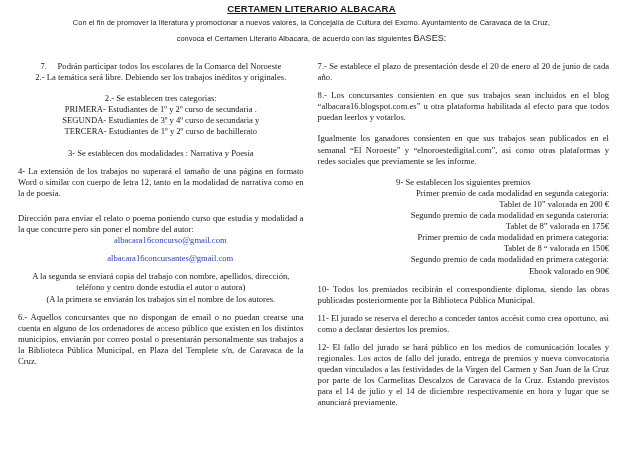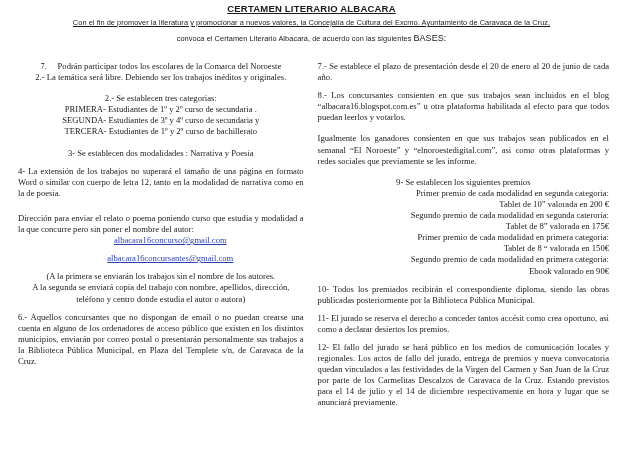--- a/index.html
+++ b/index.html
@@ -33,21 +33,20 @@
     text-decoration: underline;
     letter-spacing: 0.2px;
     line-height: 12px;
     margin: 1px 0 2px 0;
   }
   .doc-sub1 {
     font-size: 7.4px;
     line-height: 11px;
     letter-spacing: 0.05px;
     margin-bottom: 5px;
-    text-decoration: underline;
   }
   .doc-sub2 {
     font-size: 7.4px;
     line-height: 11px;
     letter-spacing: 0.05px;
     margin-bottom: 17px;
   }
   .doc-sub2 .bases {
     font-size: 9px;
   }
@@ -79,21 +78,20 @@
     text-justify: inter-word;
   }
   .p.center {
     text-align: center;
   }
   .gap-s  { height: 7px; }
   .gap-m  { height: 10px; }
 
   .link {
     color: #2a3fb0;
-    text-decoration: underline;
     margin-left: 19px;
   }
   .email-line {
     text-align: center;
     font-size: 8.6px;
     line-height: 11.1px;
   }
   
   .clines > div {
     text-align: right;
@@ -141,22 +139,22 @@
 
       <div class="p">Dirección para enviar el relato o poema poniendo curso que estudia y modalidad a la que concurre pero sin poner el nombre del autor:</div>
       <div class="email-line"><span class="link">albacara16concurso@gmail.com</span></div>
 
       <div class="gap-s"></div>
 
       <div class="email-line"><span class="link">albacara16concursantes@gmail.com</span></div>
 
       <div class="gap-s"></div>
 
+      <div class="p center">A la segunda se enviará copia del trabajo con nombre, apellidos, dirección, teléfono y centro donde estudia el autor o autora)</div>
       <div class="p center">(A la primera se enviarán los trabajos sin el nombre de los autores.</div>
-      <div class="p center">A la segunda se enviará copia del trabajo con nombre, apellidos, dirección, teléfono y centro donde estudia el autor o autora)</div>
 
       <div class="gap-s"></div>
 
       <div class="p">6.-     Aquellos concursantes que no dispongan de email o no puedan crearse una cuenta en alguno de los ordenadores de acceso público que existen en los distintos municipios, enviarán por correo postal o presentarán personalmente sus trabajos a la Biblioteca Pública Municipal, en Plaza del Templete s/n, de Caravaca de la Cruz.</div>
 
     </div>
 
     <div class="col col-right">
 
       <div class="p">7.-    Se establece el plazo de presentación desde el 20 de enero al 20 de junio de cada año.</div>

